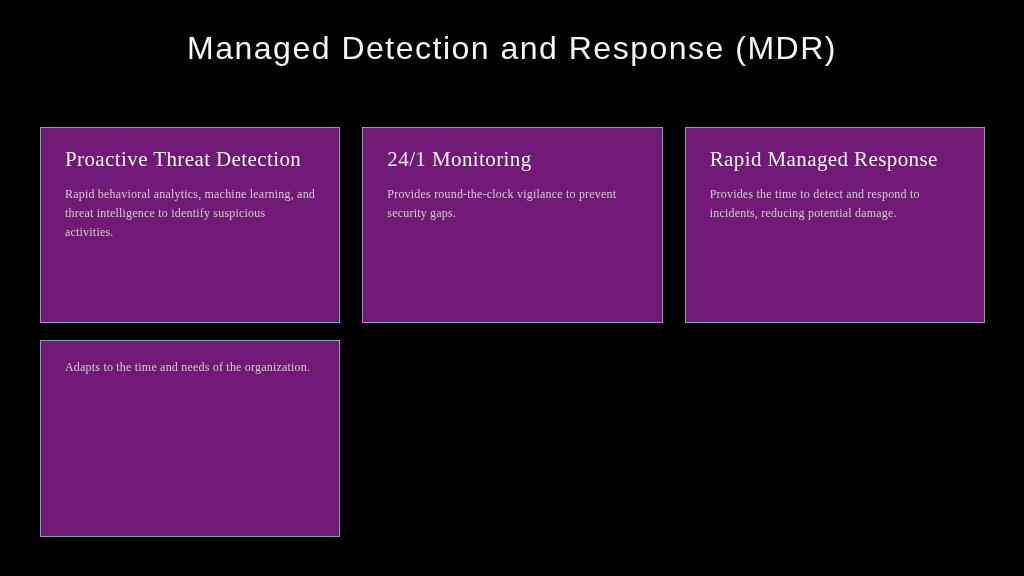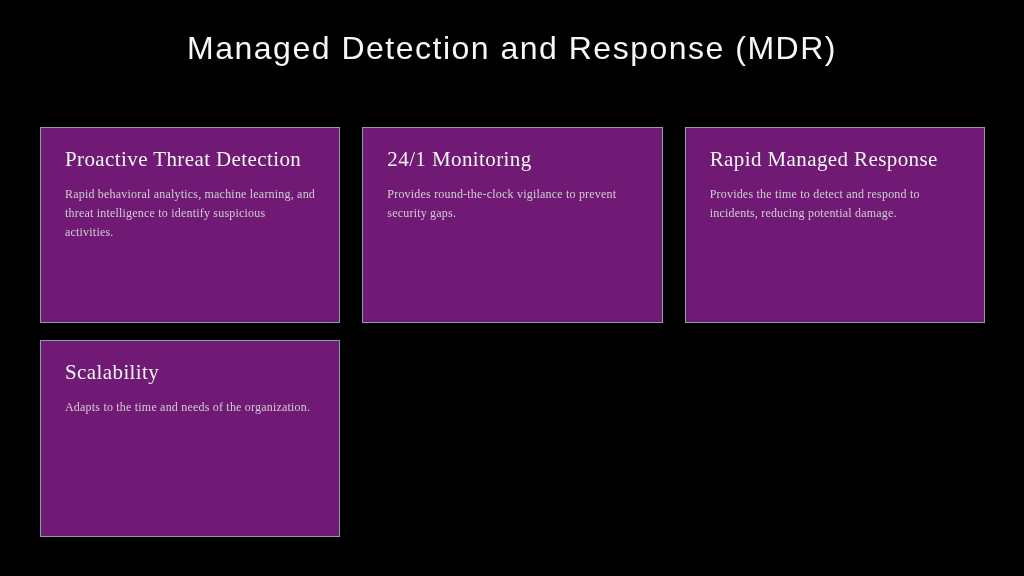--- a/index.html
+++ b/index.html
@@ -90,18 +90,17 @@
       <div class="card-body">Provides round-the-clock vigilance to prevent security gaps.</div>
     </div>
 
 
     <div class="card">
       <div class="card-title">Rapid Managed Response</div>
       <div class="card-body">Provides the time to detect and respond to incidents, reducing potential damage.</div>
     </div>
 
     <div class="card">
-      <div class="card-title">Scalability</div>
       <div class="card-body">Adapts to the time and needs of the organization.</div>
     </div>
 
   </div>
 </div>
 
 </body></html>

